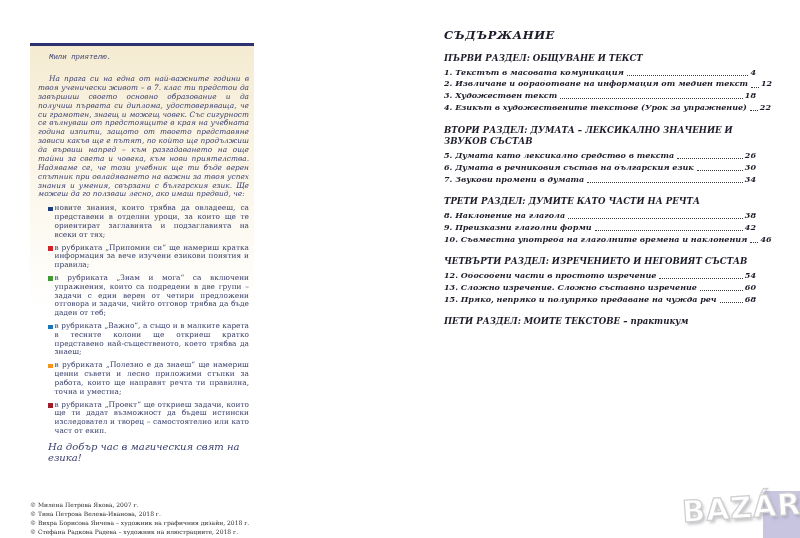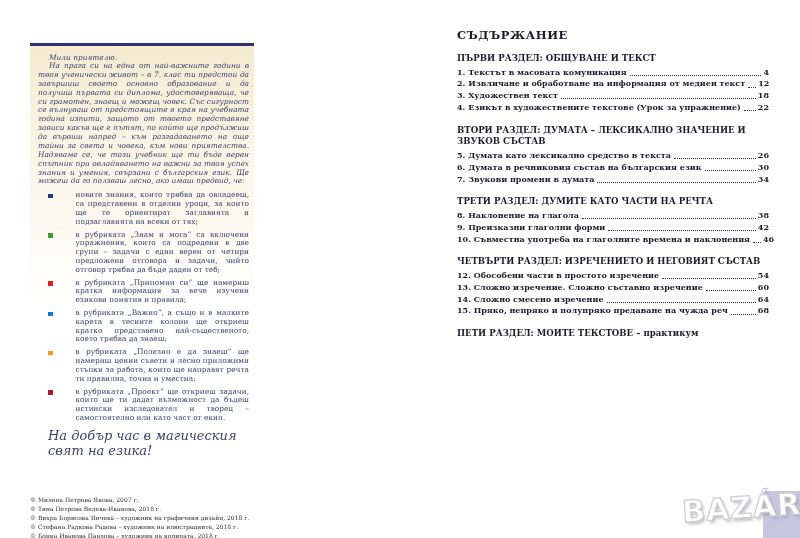--- a/index.html
+++ b/index.html
@@ -20,44 +20,44 @@
   }
   .letter-box {
     margin-top: 12px;
     border-top: 3px solid #2e3270;
     background: linear-gradient(180deg, #f5ebd2 0%, #faf4e4 22%, #ffffff 60%);
     padding: 7px 5px 9px 8px;
     box-sizing: border-box;
   }
   .greeting {
     font-style: italic; font-size: 7.4px; color: #3c4070;
-    text-indent: 11px; margin: 0 0 0 0;
+    text-indent: 11px; margin: 0 0 14px 0; font-family: Liberation Mono, monospace;
   }
   .letter-body {
     font-style: italic; font-size: 7.4px; color: #3c4070;
     line-height: 1.2; text-align: justify; text-indent: 11px; margin: 0;
   }
   .bullets { margin-top: 5px; }
-  .bullet-row { display: flex; gap: 23px; margin-bottom: 4px; padding-left: 10px; justify-content: flex-end; }
+  .bullet-row { display: flex; gap: 2px; margin-bottom: 4px; padding-left: 10px; justify-content: flex-end; }
   .bullet-sq { width: 4.5px; height: 4.5px; flex: 0 0 4.5px; margin-top: 2.5px; background: #333; }
   .bullet-text {
     font-size: 7.4px; line-height: 1.19; color: #333a66; text-align: justify;
   }
   .closing {
-    font-style: italic; font-size: 13px; color: #3c4070;
+    font-style: italic; font-size: 10px; color: #3c4070;
     margin: 5px 0 16px 0; padding-left: 10px;
   }
   .copyright { margin-top: 12px; font-size: 6px; color: #2b2b2b; line-height: 1.5; }
   .legal {
     margin-top: 9px; width: 252px; font-size: 6px; color: #2b2b2b;
     line-height: 1.45;
   }
 
   
-  .page-right { position: absolute; left: 457px; top: 28px; width: 312px; }
+  .page-right { position: absolute; left: 444px; top: 28px; width: 312px; font-style: italic; }
   .toc-title-main {
     font-weight: bold; font-size: 11.5px; letter-spacing: 0.6px; color: #1c1c2a;
   }
   .toc-section { margin-top: 11px; }
   .toc-head {
     font-weight: bold; font-size: 8.6px; color: #1c1c2a;
     line-height: 1.35; margin-bottom: 2px;
   }
   .toc-row {
     display: flex; align-items: flex-end;
@@ -96,30 +96,30 @@
     <p class="letter-body">На прага си на една от най-важните години в твоя ученически живот – в 7. клас ти предстои да завършиш своето основно образование и да получиш първата си диплома, удостоверяваща, че си грамотен, знаещ и можещ човек. Със сигурност се вълнуваш от предстоящите в края на учебната година изпити, защото от твоето представяне зависи какъв ще е пътят, по който ще продължиш да вървиш напред – към разгадаването на още тайни за света и човека, към нови приятелства. Надяваме се, че този учебник ще ти бъде верен спътник при овладяването на важни за твоя успех знания и умения, свързани с българския език. Ще можеш да го ползваш лесно, ако имаш предвид, че:</p>
 
     <div class="bullets">
 
         <div class="bullet-row">
           <span class="bullet-sq" style="background: rgb(30, 63, 125);"></span>
           <span class="bullet-text">новите знания, които трябва да овладееш, са представени в отделни уроци, за които ще те ориентират заглавията и подзаглавията на всеки от тях;</span>
         </div>
 
         <div class="bullet-row">
+          <span class="bullet-sq" style="background: rgb(210, 35, 42);"></span>
+          <span class="bullet-text">в рубриката „Припомни си“ ще намериш кратка информация за вече изучени езикови понятия и правила;</span>
+        </div>
+
+        <div class="bullet-row">
           <span class="bullet-sq" style="background: rgb(63, 156, 53);"></span>
           <span class="bullet-text">в рубриката „Знам и мога“ са включени упражнения, които са подредени в две групи – задачи с един верен от четири предложени отговора и задачи, чийто отговор трябва да бъде даден от теб;</span>
         </div>
 
         <div class="bullet-row">
-          <span class="bullet-sq" style="background: rgb(210, 35, 42);"></span>
-          <span class="bullet-text">в рубриката „Припомни си“ ще намериш кратка информация за вече изучени езикови понятия и правила;</span>
-        </div>
-
-        <div class="bullet-row">
           <span class="bullet-sq" style="background: rgb(27, 117, 188);"></span>
           <span class="bullet-text">в рубриката „Важно“, а също и в малките карета в тесните колони ще откриеш кратко представено най-същественото, което трябва да знаеш;</span>
         </div>
 
         <div class="bullet-row">
           <span class="bullet-sq" style="background: rgb(247, 148, 29);"></span>
           <span class="bullet-text">в рубриката „Полезно е да знаеш“ ще намериш ценни съвети и лесно приложими стъпки за работа, които ще направят речта ти правилна, точна и уместна;</span>
         </div>
 
         <div class="bullet-row">
@@ -241,25 +241,20 @@
           <span class="toc-leader"></span>
           <span class="toc-page">54</span>
         </div>
 
         <div class="toc-row">
           <span class="toc-entry-title">13. Сложно изречение. Сложно съставно изречение</span>
           <span class="toc-leader"></span>
           <span class="toc-page">60</span>
         </div>
 
-        <div class="toc-row">
-          <span class="toc-entry-title">14. Сложно смесено изречение</span>
-          <span class="toc-leader"></span>
-          <span class="toc-page">64</span>
-        </div>
 
         <div class="toc-row">
           <span class="toc-entry-title">15. Пряко, непряко и полупряко предаване на чужда реч</span>
           <span class="toc-leader"></span>
           <span class="toc-page">68</span>
         </div>
       </div>
   </div>
 
   <div class="toc-section">

